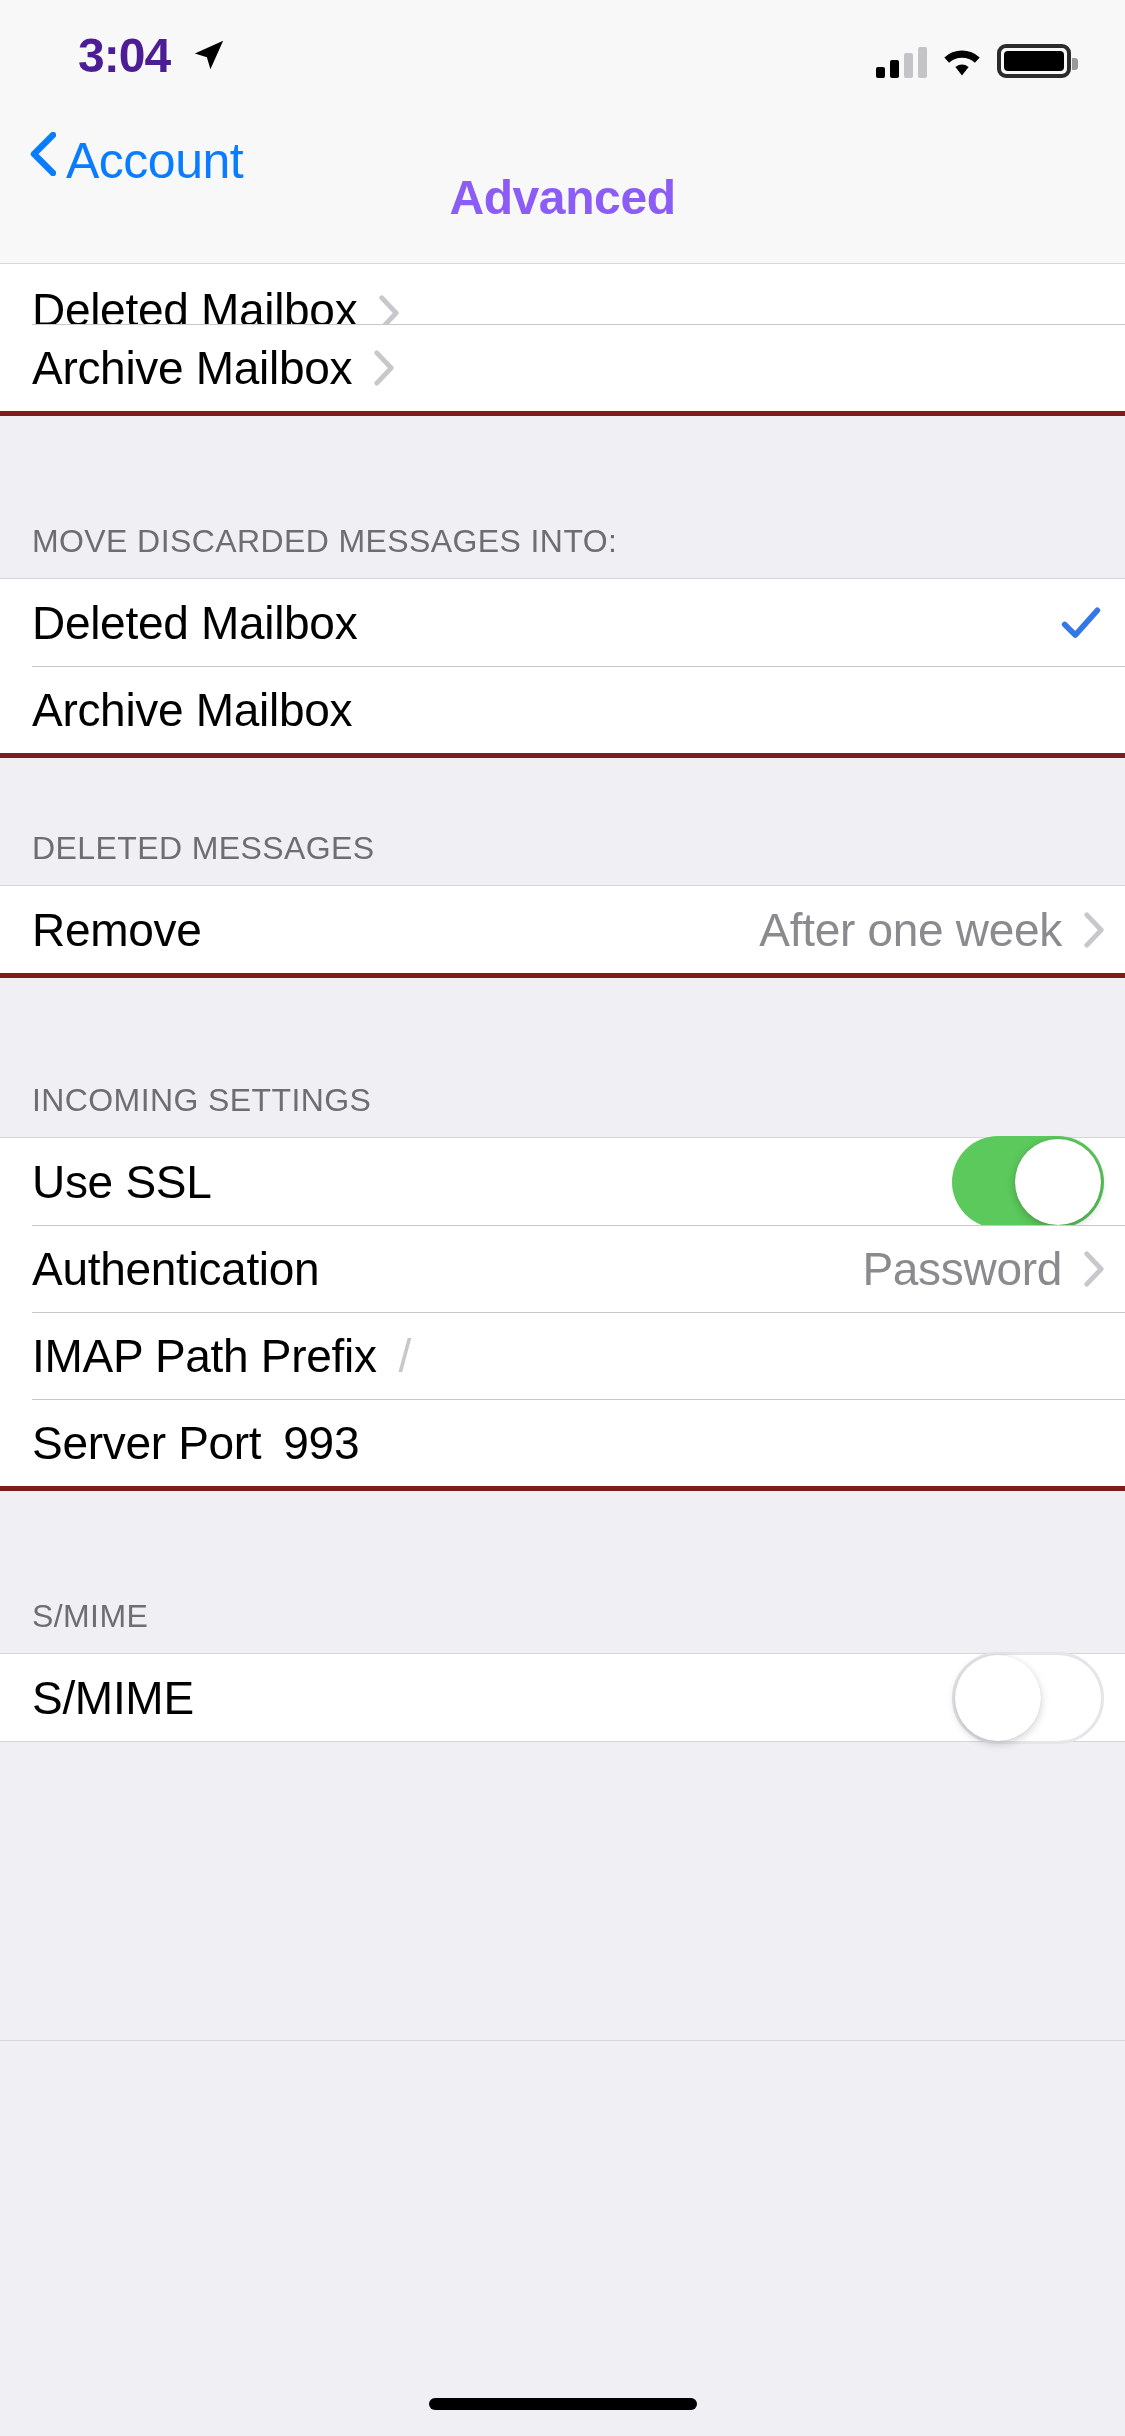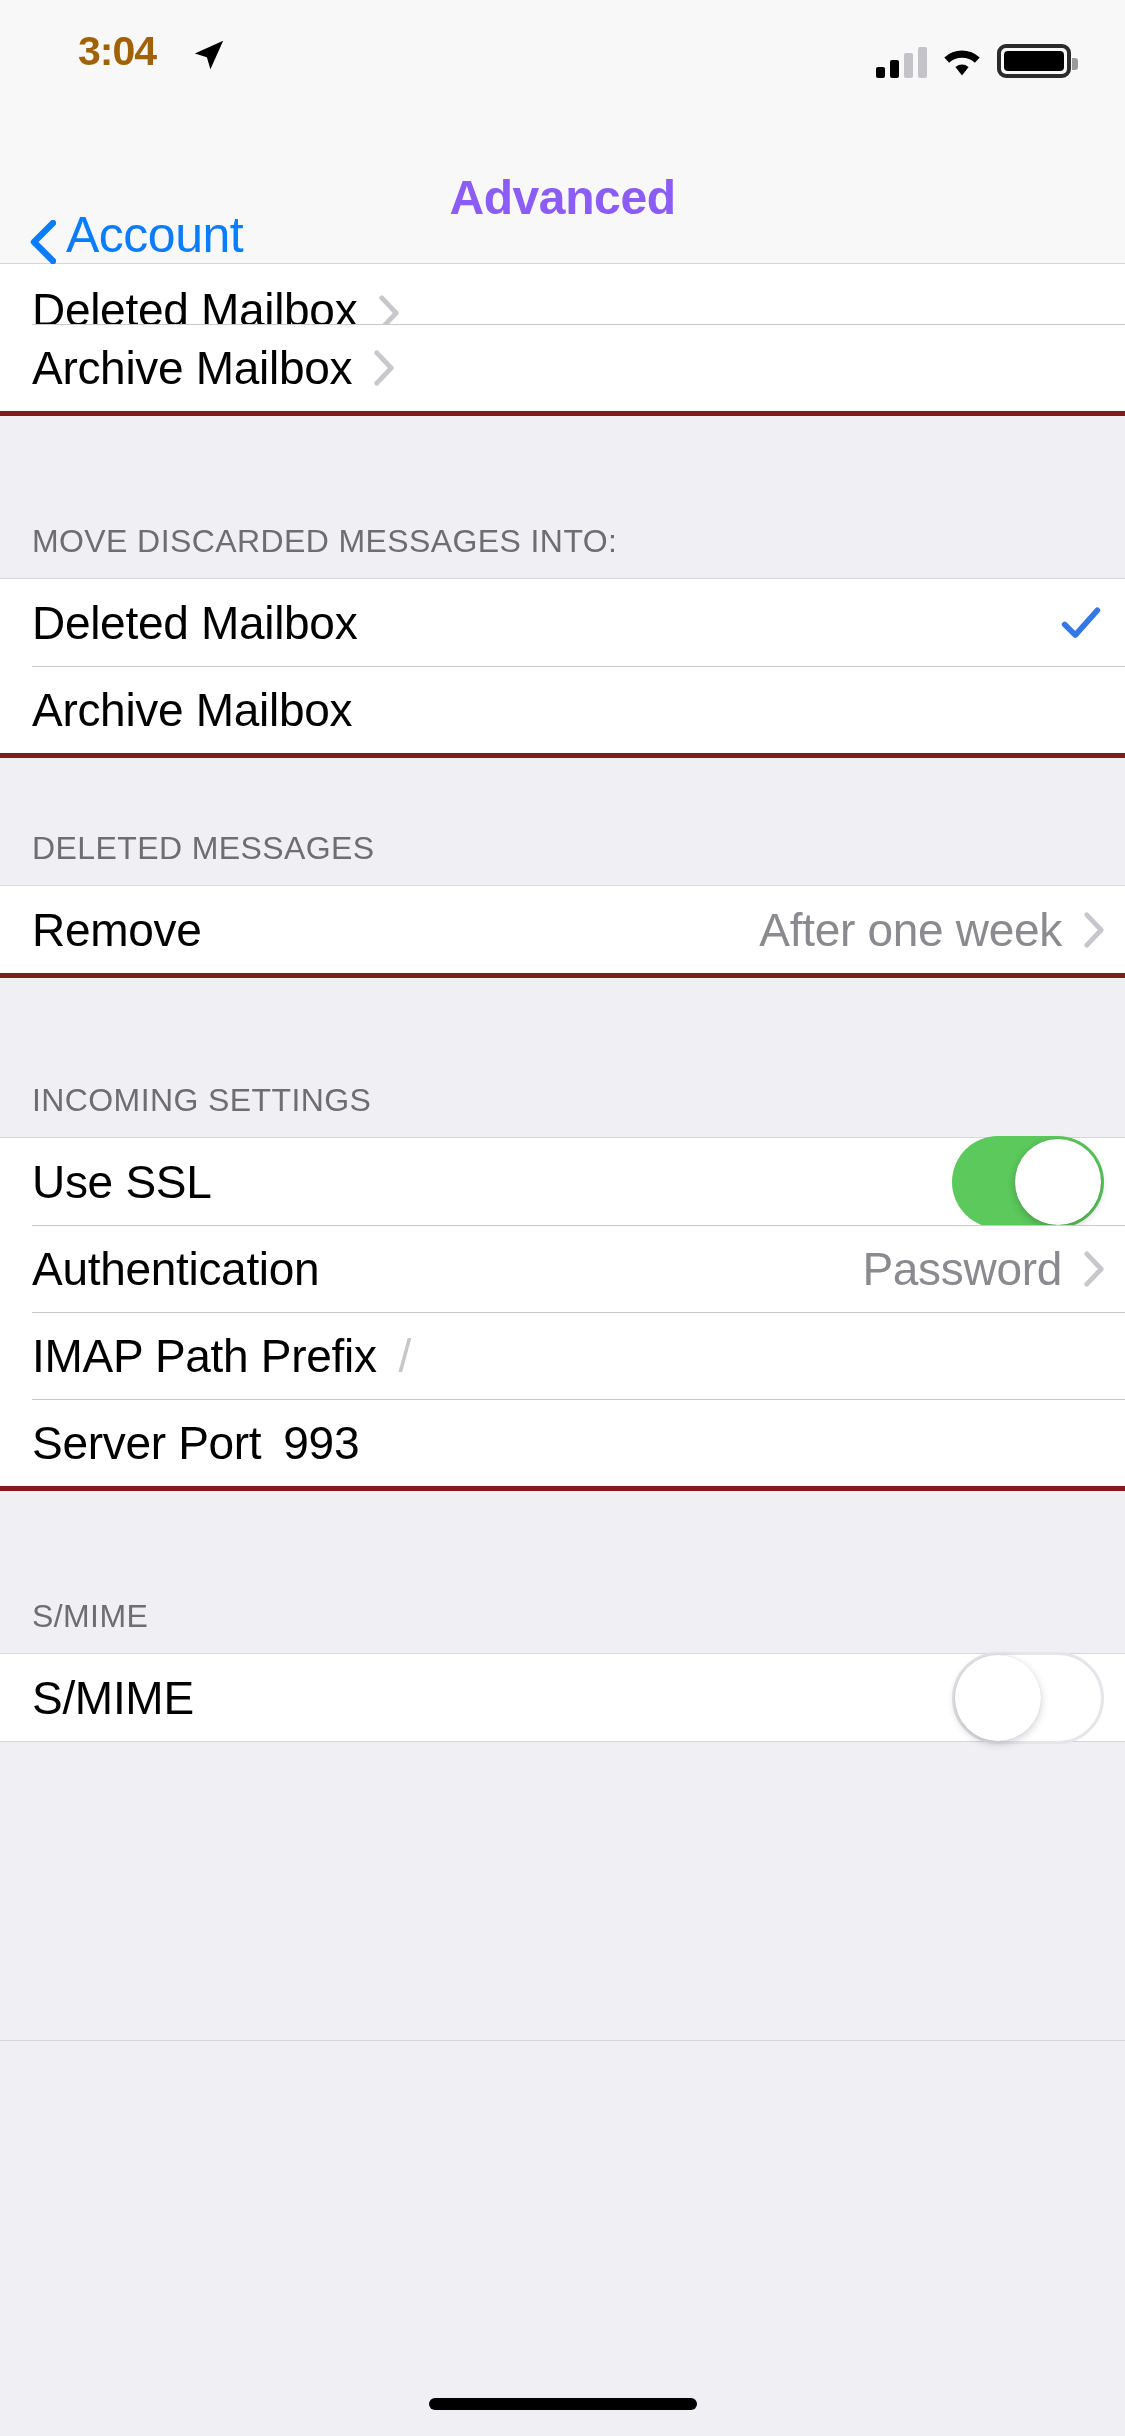--- a/index.html
+++ b/index.html
@@ -25,24 +25,24 @@
     top: 0; left: 0;
     width: 1125px;
     height: 132px;
     background: #F8F8F8;
     z-index: 20;
   }
   .status-time {
     position: absolute;
     left: 78px;
     top: 28px;
-    font-size: 41px;
+    font-size: 48px;
     font-weight: bold;
     letter-spacing: -1px;
-    color: #a16207;
+    color: #4c1d95;
   }
   .loc-arrow {
     position: absolute;
     left: 192px;
     top: 38px;
     width: 34px;
     height: 34px;
   }
   .status-right {
     position: absolute;
@@ -96,21 +96,21 @@
     background: #F8F8F8;
     border-bottom: 1px solid #D6D6DA;
     z-index: 20;
   }
   .nav-back {
     position: absolute;
     left: 30px;
     top: 0;
     height: 132px;
     display: flex;
-    align-items: flex-end;
+    align-items: flex-start;
     gap: 10px;
     cursor: pointer;
   }
   .chevron-left {
     width: 26px; height: 44px;
     position: relative;
   }
   .nav-back-label {
     font-size: 50px;
     color: #0A7CFF;

